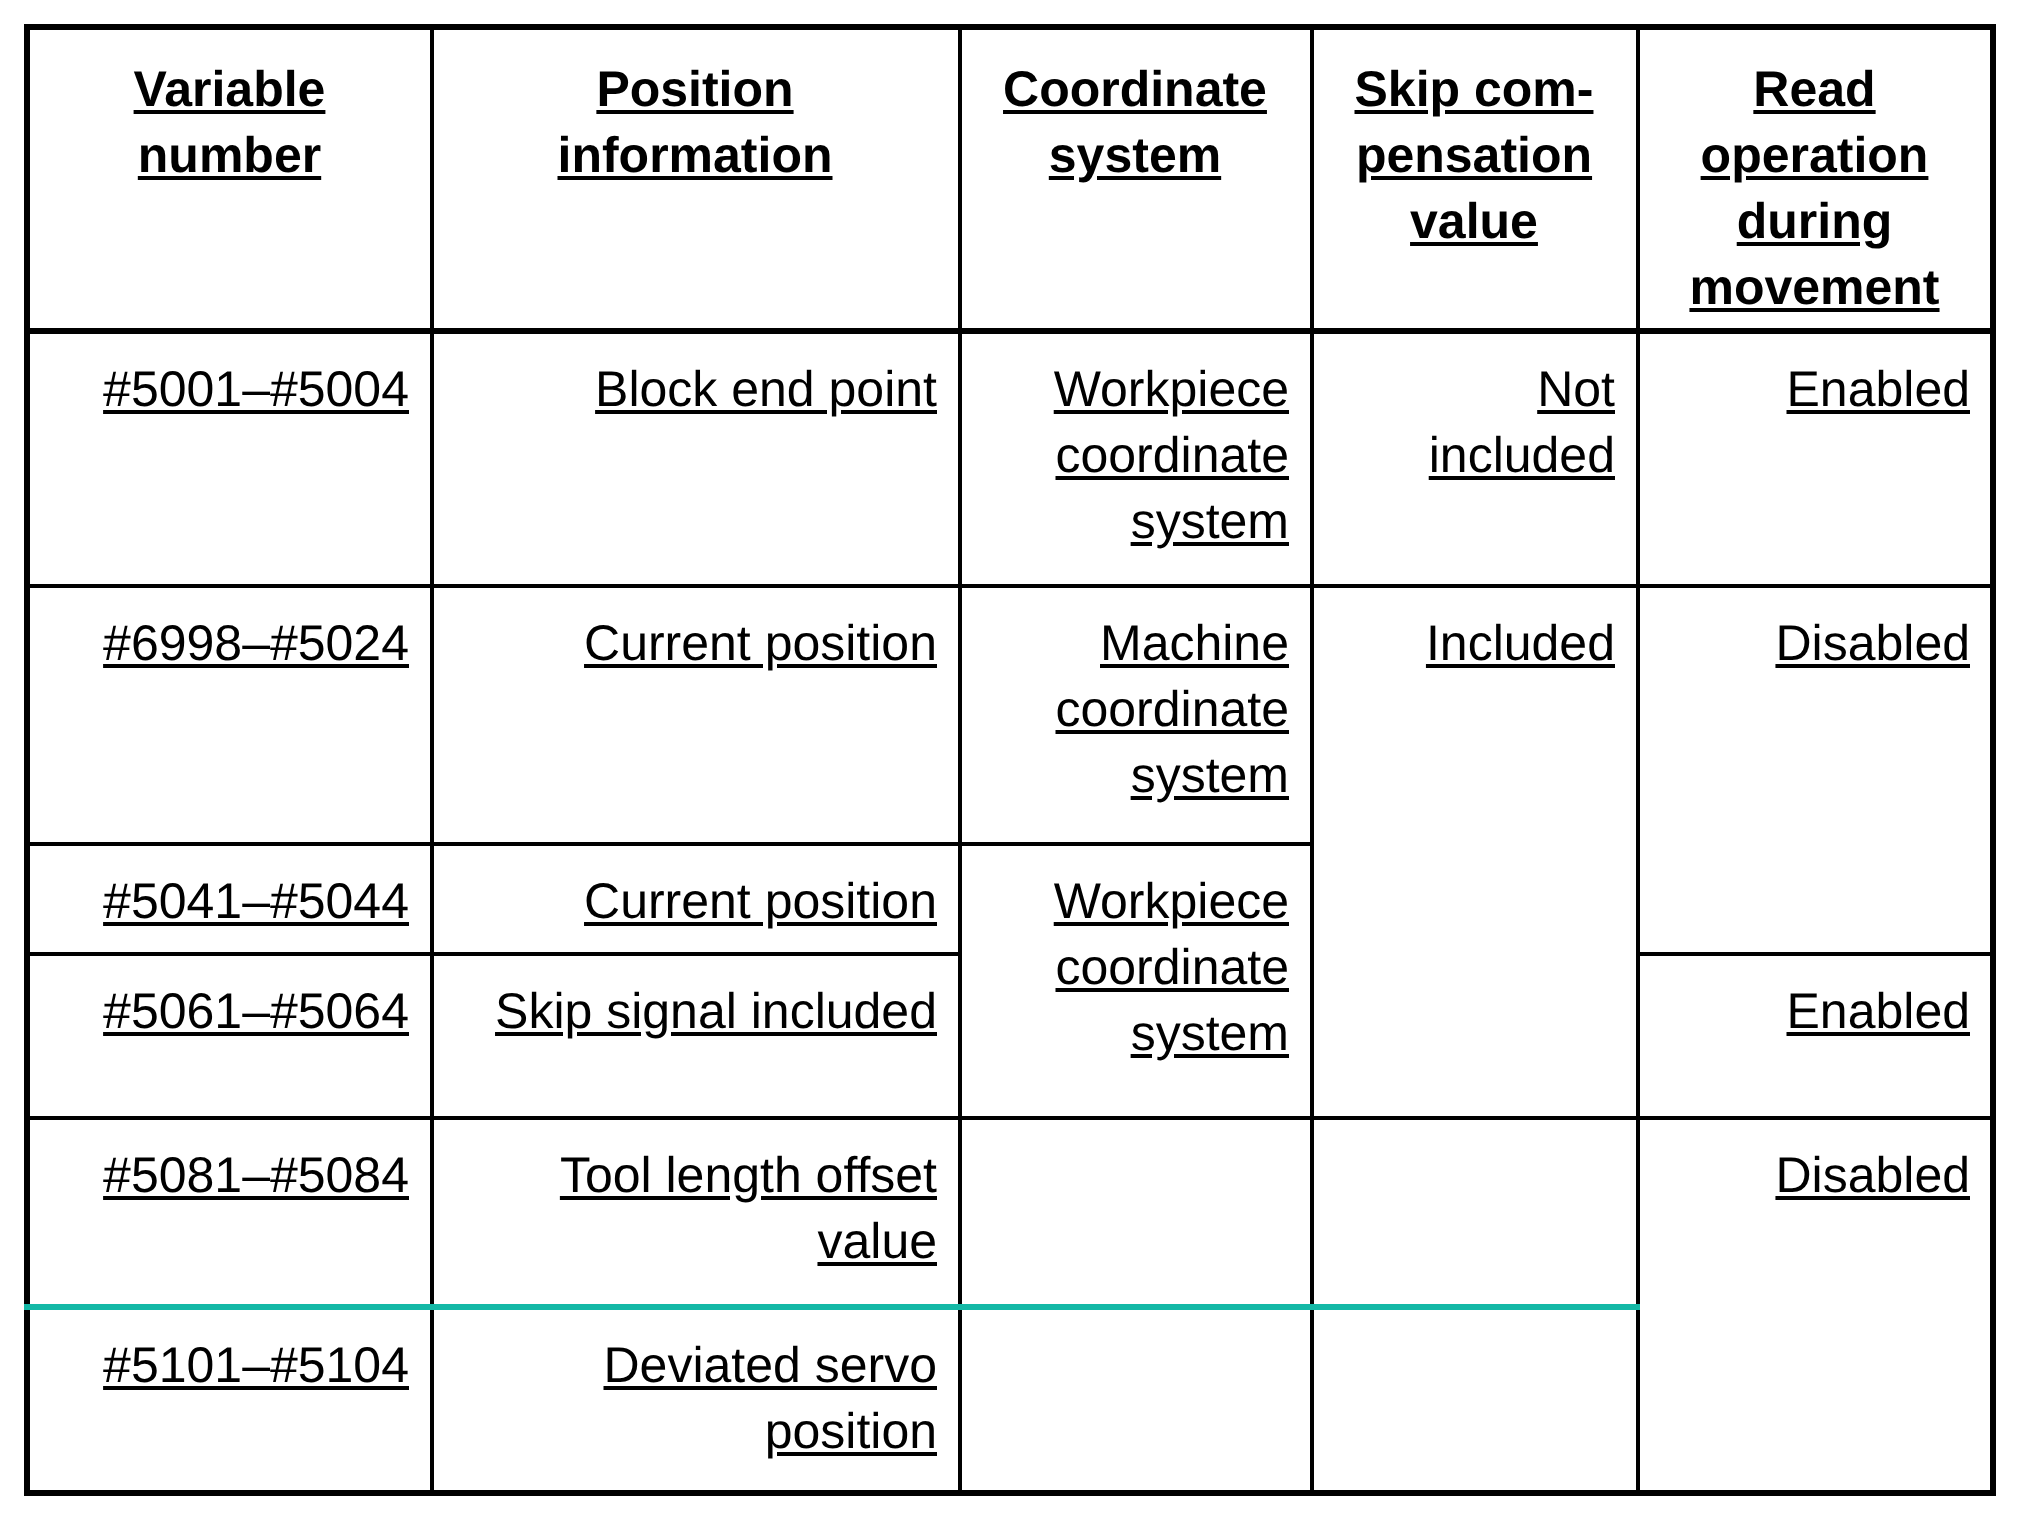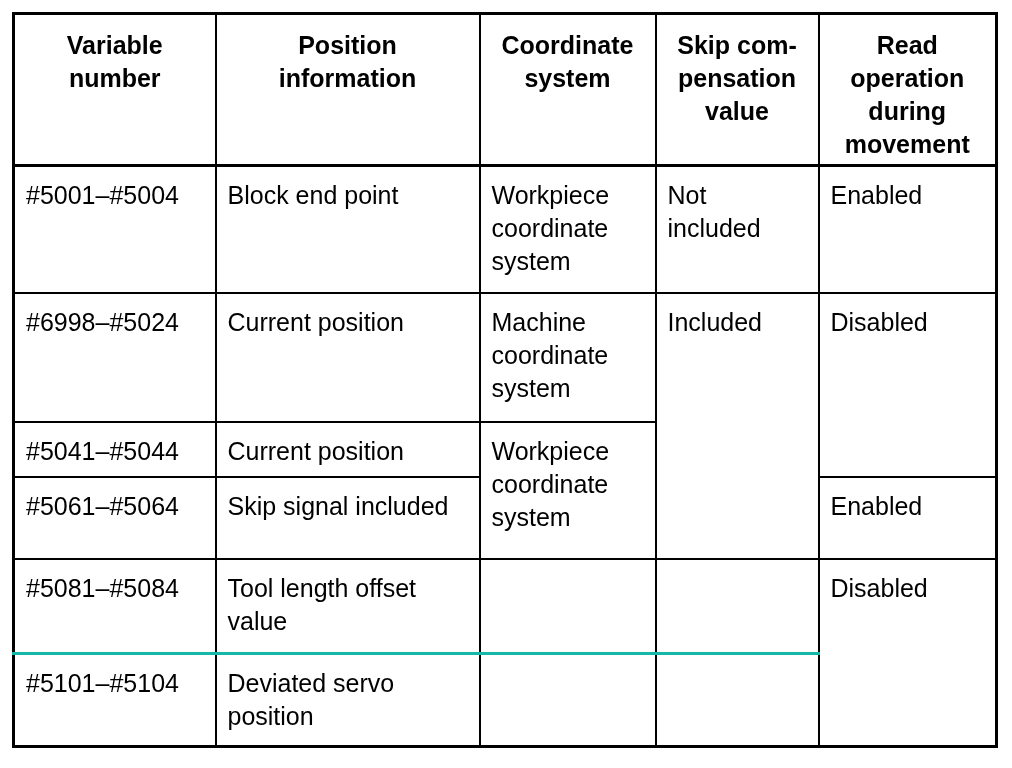--- a/index.html
+++ b/index.html
@@ -1,25 +1,25 @@
 <!DOCTYPE html>
 <html><head>
 <meta charset="utf-8">
 <style>
   html, body { margin:0; padding:0; background:#ffffff; }
   body { width:1012px; height:768px; position:relative; overflow:hidden;
          font-family:"Liberation Sans", sans-serif; color:#000; }
   table { position:absolute; left:12px; top:12px; border-collapse:collapse;
-          border:3px solid #000; table-layout:fixed; width:983px; }
+          border:3px solid #000; table-layout:fixed; width:983px;text-decoration:underline; }
   col.c1 { width:202px; } col.c2 { width:264px; } col.c3 { width:176px; }
   col.c4 { width:163px; } col.c5 { width:178px; }
   th, td { border:2px solid #000; vertical-align:top; font-size:25px; line-height:33px; }
   th { font-weight:bold; text-align:center; padding:14px 6px 0 6px; height:152px; box-sizing:border-box; }
   thead tr { border-bottom:3px solid #000; }
-  td { text-align:left; padding:12px 10px 0 11px; }
+  td { text-align:right; padding:12px 10px 0 11px; }
   tr.r1 td { height:127px; }
   tr.r2 td { height:129px; }
   tr.r3 td { height:55px; }
   tr.r4 td { height:82px; }
   tr.r5 td { height:95px; }
   tr.r6 td { height:93px; }
   td.thin-bottom { border-bottom:3px solid #14b8a6; }
   td, th { box-sizing:border-box; }
   .pre { white-space:pre-line; }
 </style>

